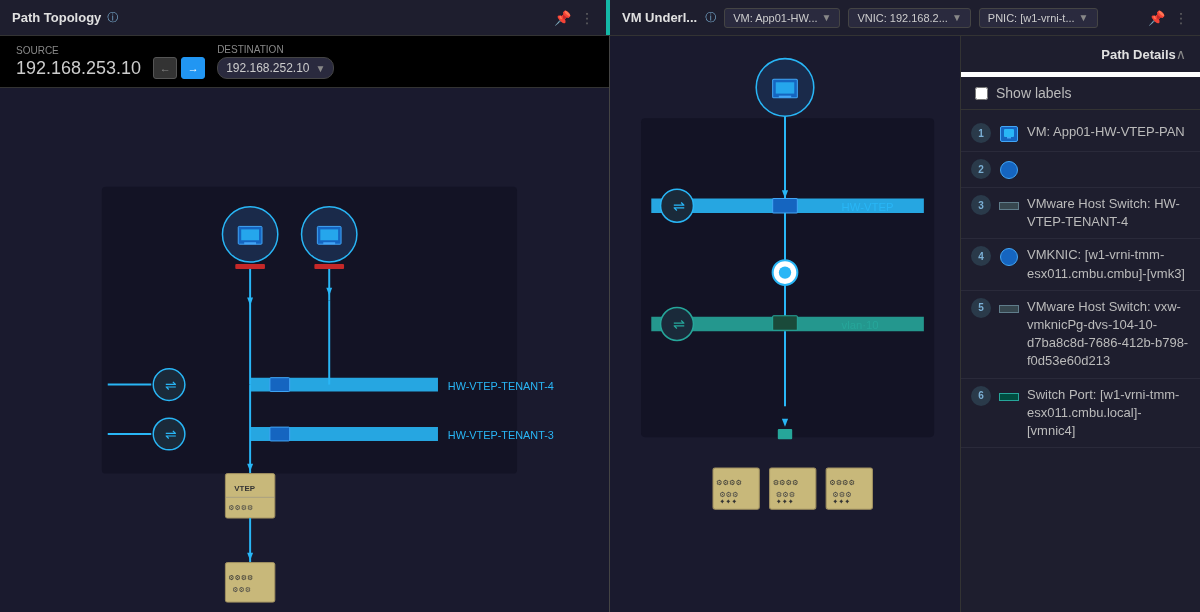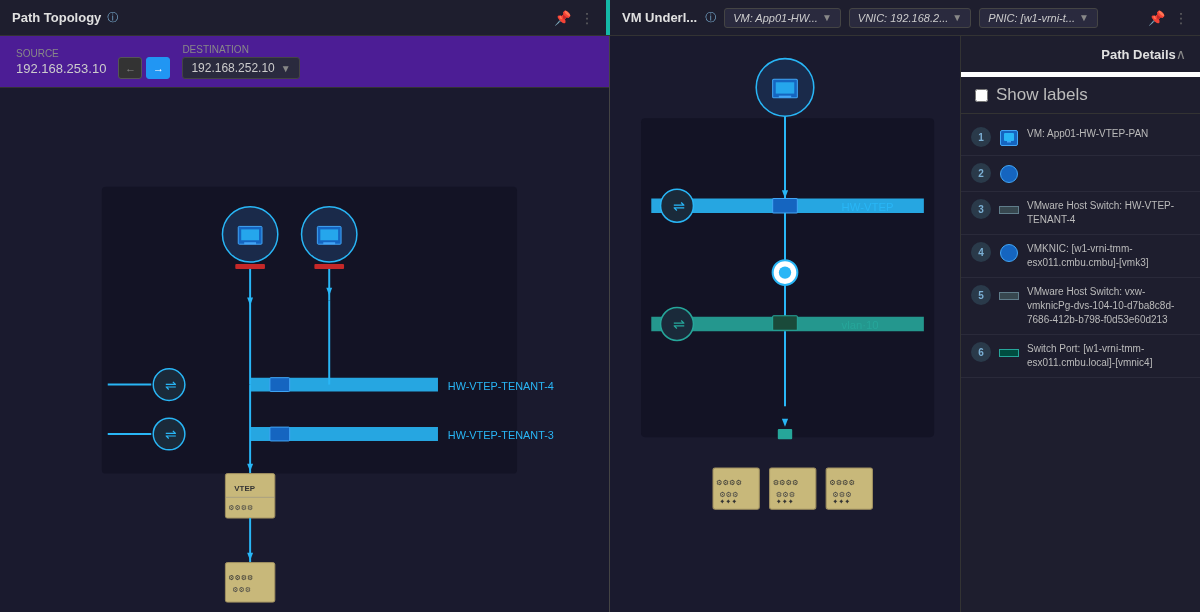--- a/index.html
+++ b/index.html
@@ -73,21 +73,20 @@
       background: #2a2a3e;
       border: 1px solid #444;
       border-radius: 3px;
       padding: 3px 8px;
       color: #ccc;
       font-size: 11px;
       cursor: pointer;
       gap: 4px;
       max-width: 160px;
       overflow: hidden;
-      font-style: italic;
     }
 
     .dropdown-btn .chevron {
       color: #888;
       font-size: 10px;
     }
 
     
     .main-content {
       display: flex;
@@ -103,39 +102,39 @@
       display: flex;
       flex-direction: column;
       overflow: hidden;
     }
 
     .source-dest-bar {
       display: flex;
       align-items: center;
       padding: 8px 16px;
       gap: 12px;
-      background: #4c1d95;
+      background: #000000;
       border-bottom: 1px solid #333;
       flex-shrink: 0;
     }
 
     .field-group {
       display: flex;
       flex-direction: column;
       gap: 2px;
     }
 
     .field-label {
       font-size: 10px;
       color: #888;
       text-transform: uppercase;
     }
 
     .field-value {
-      font-size: 13px;
+      font-size: 18px;
       color: #ccc;
     }
 
     .arrow-controls {
       display: flex;
       gap: 4px;
       margin-top: 12px;
     }
 
     .arrow-btn {
@@ -156,21 +155,21 @@
       background: #2196f3;
       border-color: #2196f3;
       color: white;
     }
 
     .dest-input {
       display: flex;
       align-items: center;
       background: #2a2a3e;
       border: 1px solid #444;
-      border-radius: 3px;
+      border-radius: 10px;
       padding: 3px 8px;
       gap: 6px;
     }
 
     .dest-input span {
       color: #ccc;
       font-size: 12px;
     }
 
     .dest-input .chevron-down {
@@ -236,21 +235,21 @@
       border-bottom: 1px solid #333;
     }
 
     .show-labels-row input[type=checkbox] {
       width: 13px;
       height: 13px;
       cursor: pointer;
     }
 
     .show-labels-text {
-      font-size: 17px;
+      font-size: 14px;
       color: #bbb;
     }
 
     .path-items {
       flex: 1;
       overflow-y: auto;
       padding: 6px 0;
     }
 
     .path-item {
@@ -317,21 +316,21 @@
     }
 
     .port-icon-small {
       width: 22px;
       height: 8px;
       background: #004d40;
       border: 1px solid #26a69a;
     }
 
     .path-item-text {
-      font-size: 10px;
+      font-size: 13px;
       color: #bbb;
       line-height: 1.4;
       flex: 1;
     }
 
     
     .topo-svg {
       width: 100%;
       height: 100%;
     }

